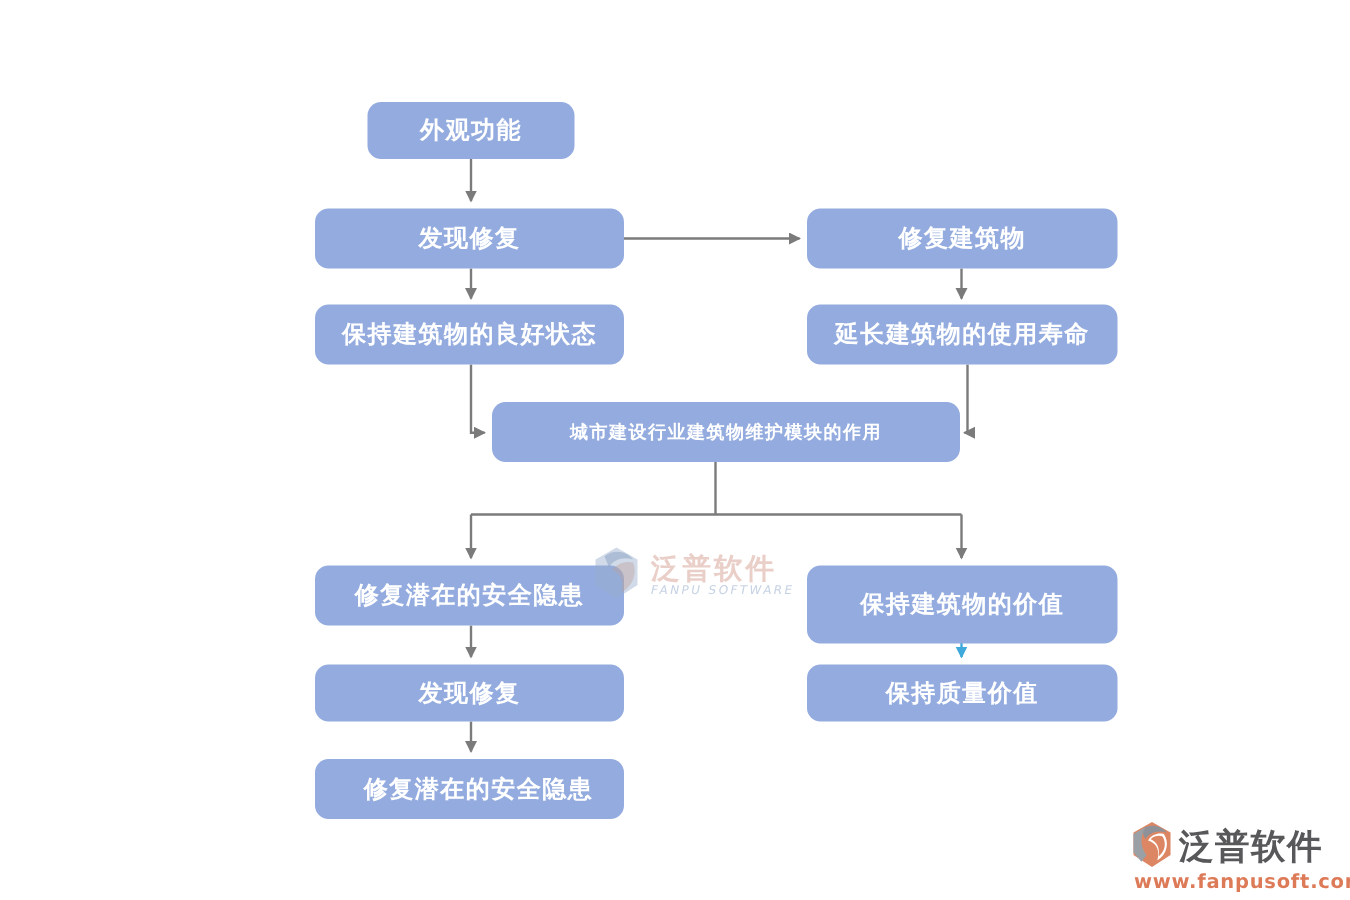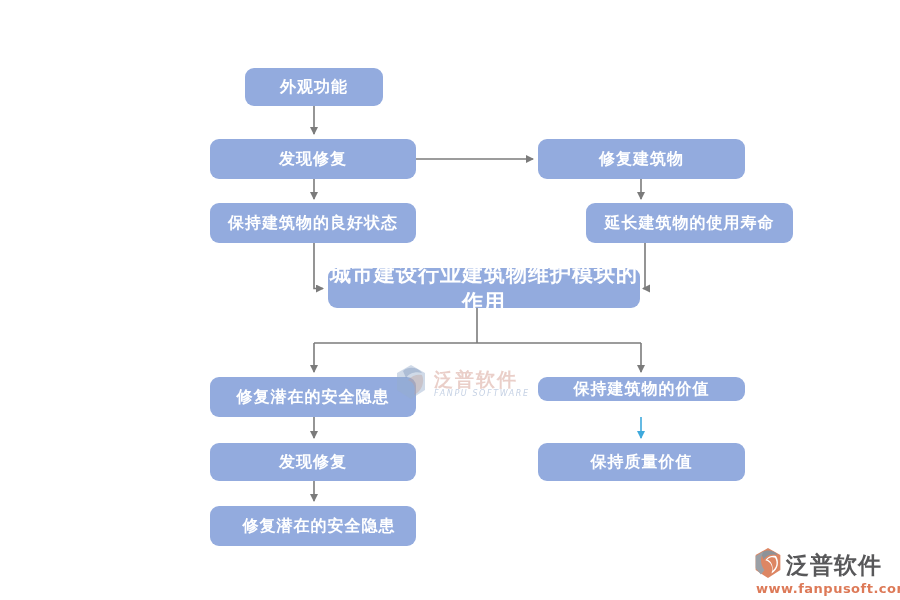--- a/index.html
+++ b/index.html
@@ -101,27 +101,27 @@
   </svg>
 
   <div class="node" style="left:245px;top:68px;width:138px;height:38px;">外观功能</div>
 
   <div class="node" style="left:210px;top:139px;width:206px;height:40px;">发现修复</div>
 
   <div class="node" style="left:538px;top:139px;width:207px;height:40px;">修复建筑物</div>
 
   <div class="node" style="left:210px;top:203px;width:206px;height:40px;">保持建筑物的良好状态</div>
 
-  <div class="node" style="left:538px;top:203px;width:207px;height:40px;margin-left:48px;">延长建筑物的使用寿命</div>
+  <div class="node" style="left:538px;top:203px;width:207px;height:40px;">延长建筑物的使用寿命</div>
 
-  <div class="node" style="left:328px;top:268px;width:312px;height:40px;font-size:21px;">城市建设行业建筑物维护模块的作用</div>
+  <div class="node" style="left:328px;top:268px;width:312px;height:40px;font-size:12px;">城市建设行业建筑物维护模块的作用</div>
 
   <div class="node" style="left:210px;top:377px;width:206px;height:40px;">修复潜在的安全隐患</div>
 
-  <div class="node" style="left:538px;top:377px;width:207px;height:24px;">保持建筑物的价值</div>
+  <div class="node" style="left:538px;top:377px;width:207px;height:52px;">保持建筑物的价值</div>
 
   <div class="node" style="left:538px;top:443px;width:207px;height:38px;">保持质量价值</div>
 
   <div class="node" style="left:210px;top:443px;width:206px;height:38px;">发现修复</div>
 
   <div class="node" style="left:210px;top:506px;width:206px;height:40px;padding-left:12px;">修复潜在的安全隐患</div>
 
   <div class="watermark">
     <span>
       <svg width="34" height="36" viewBox="0 0 34 36">

